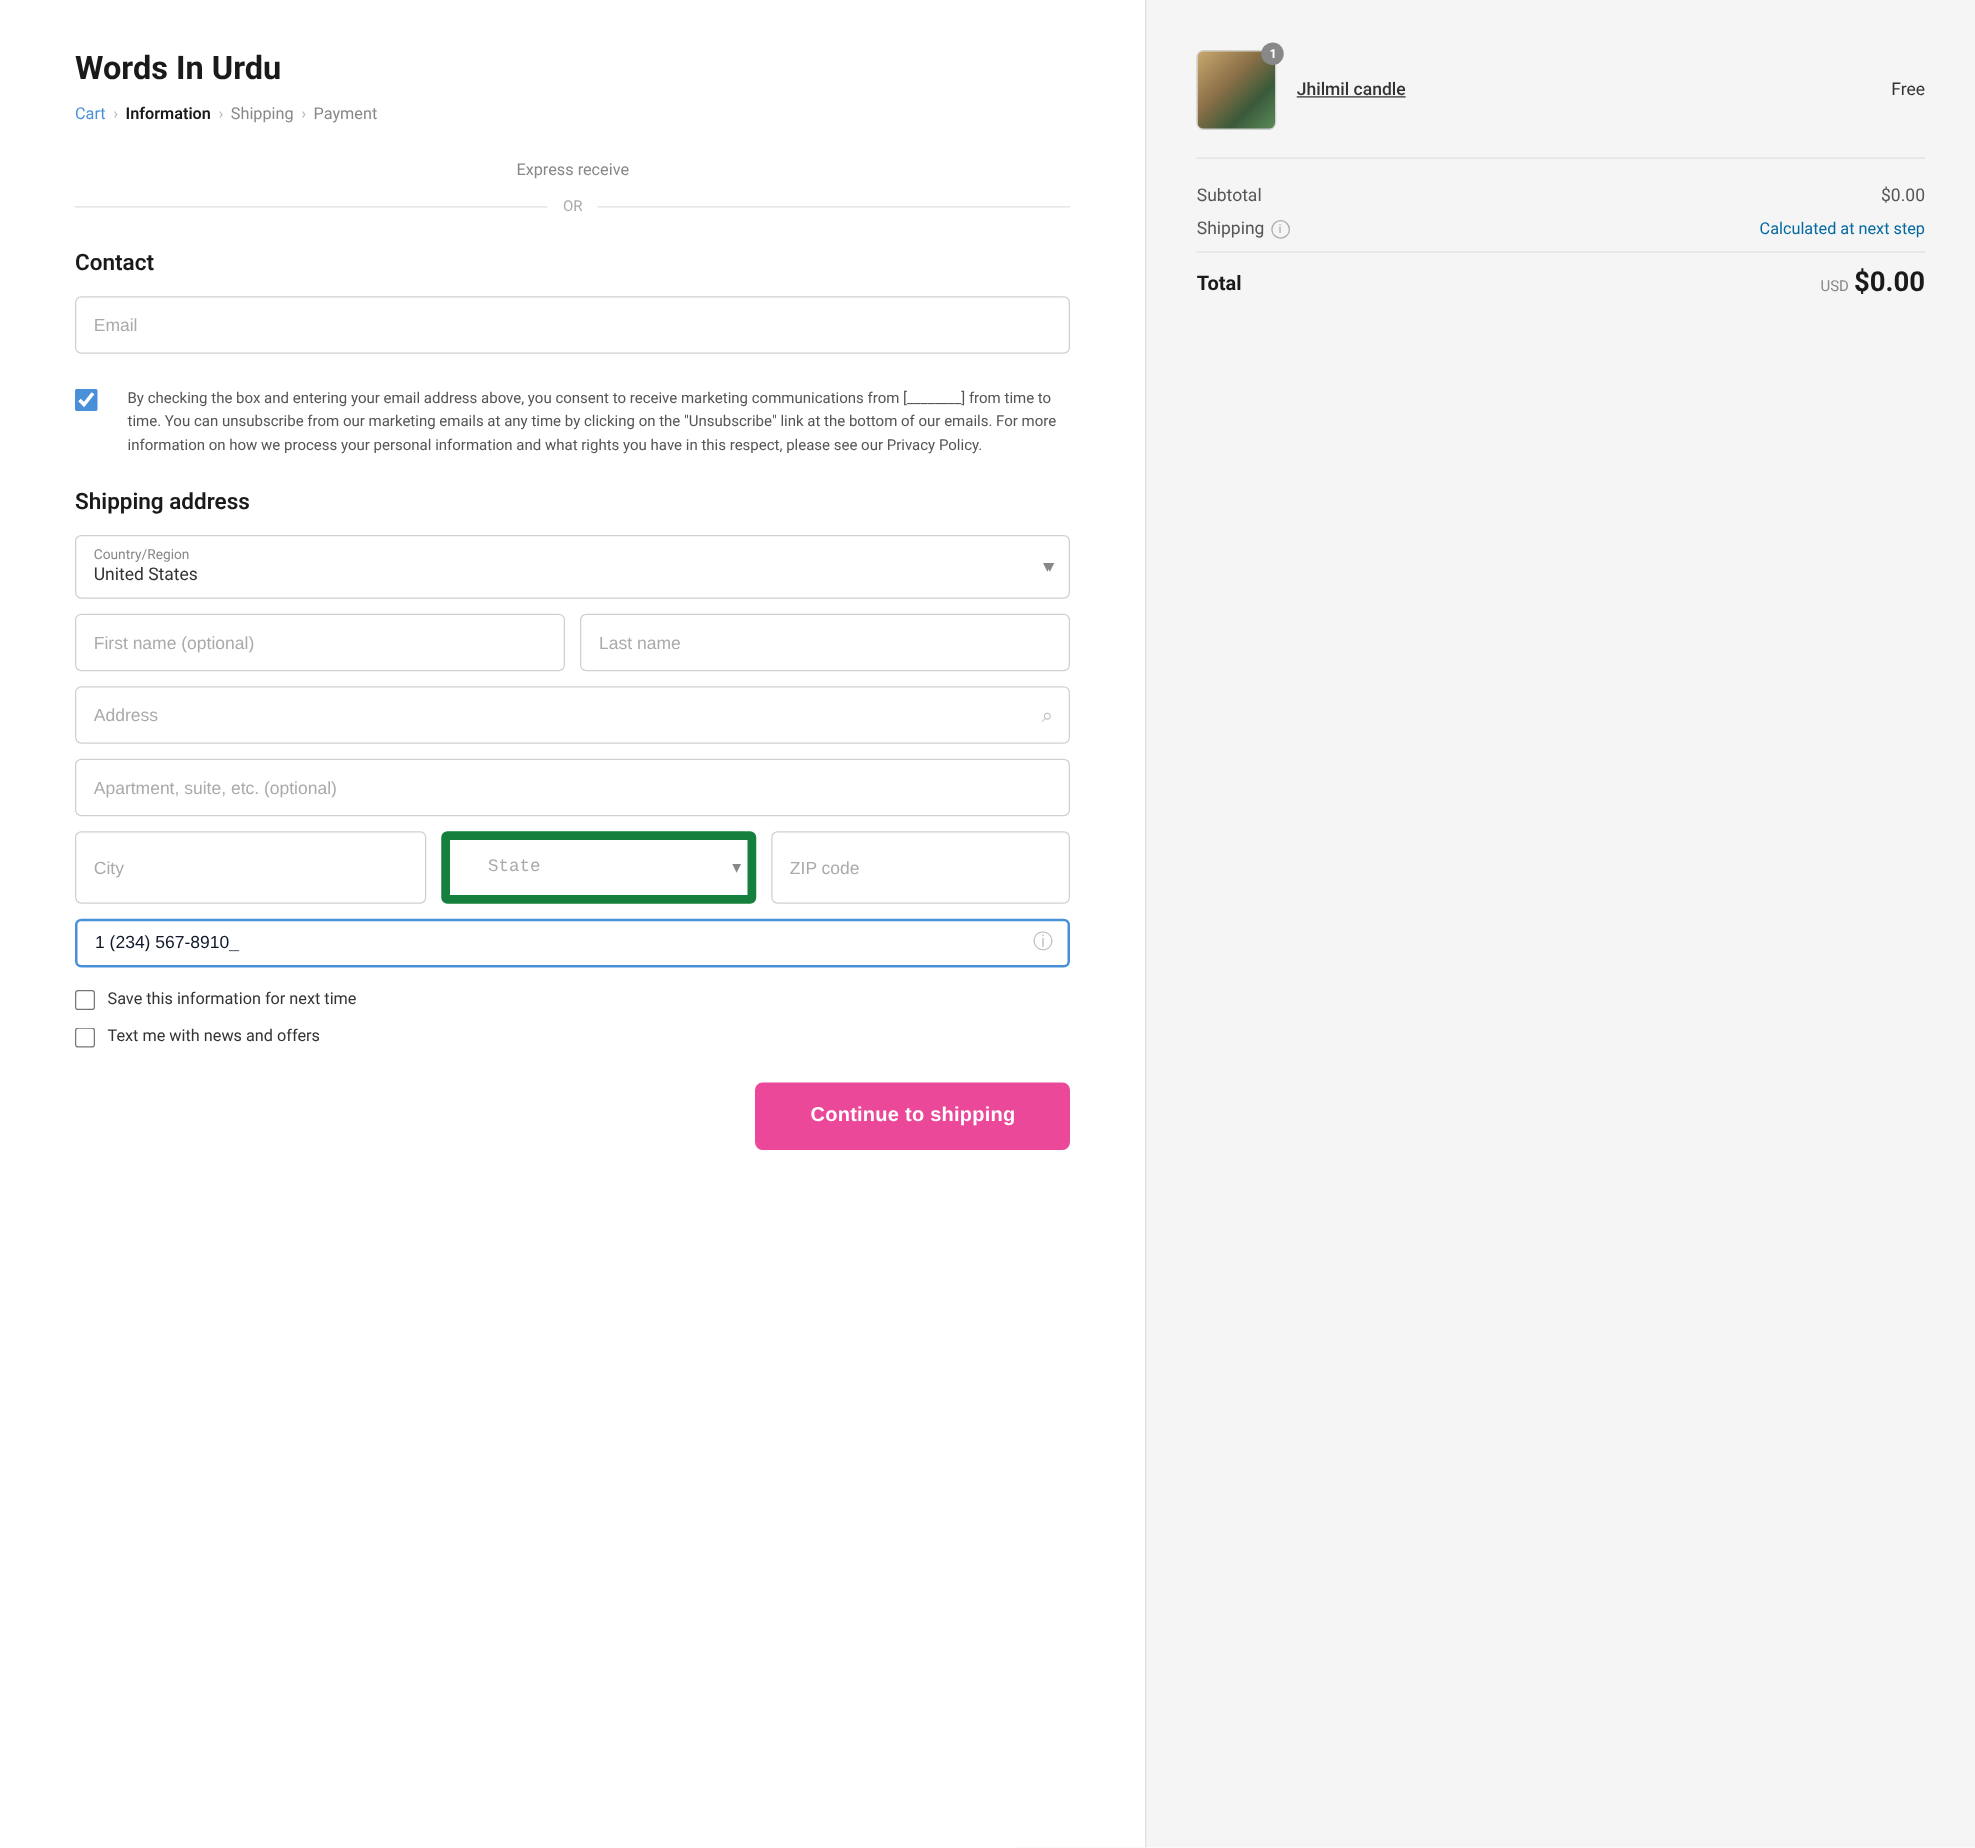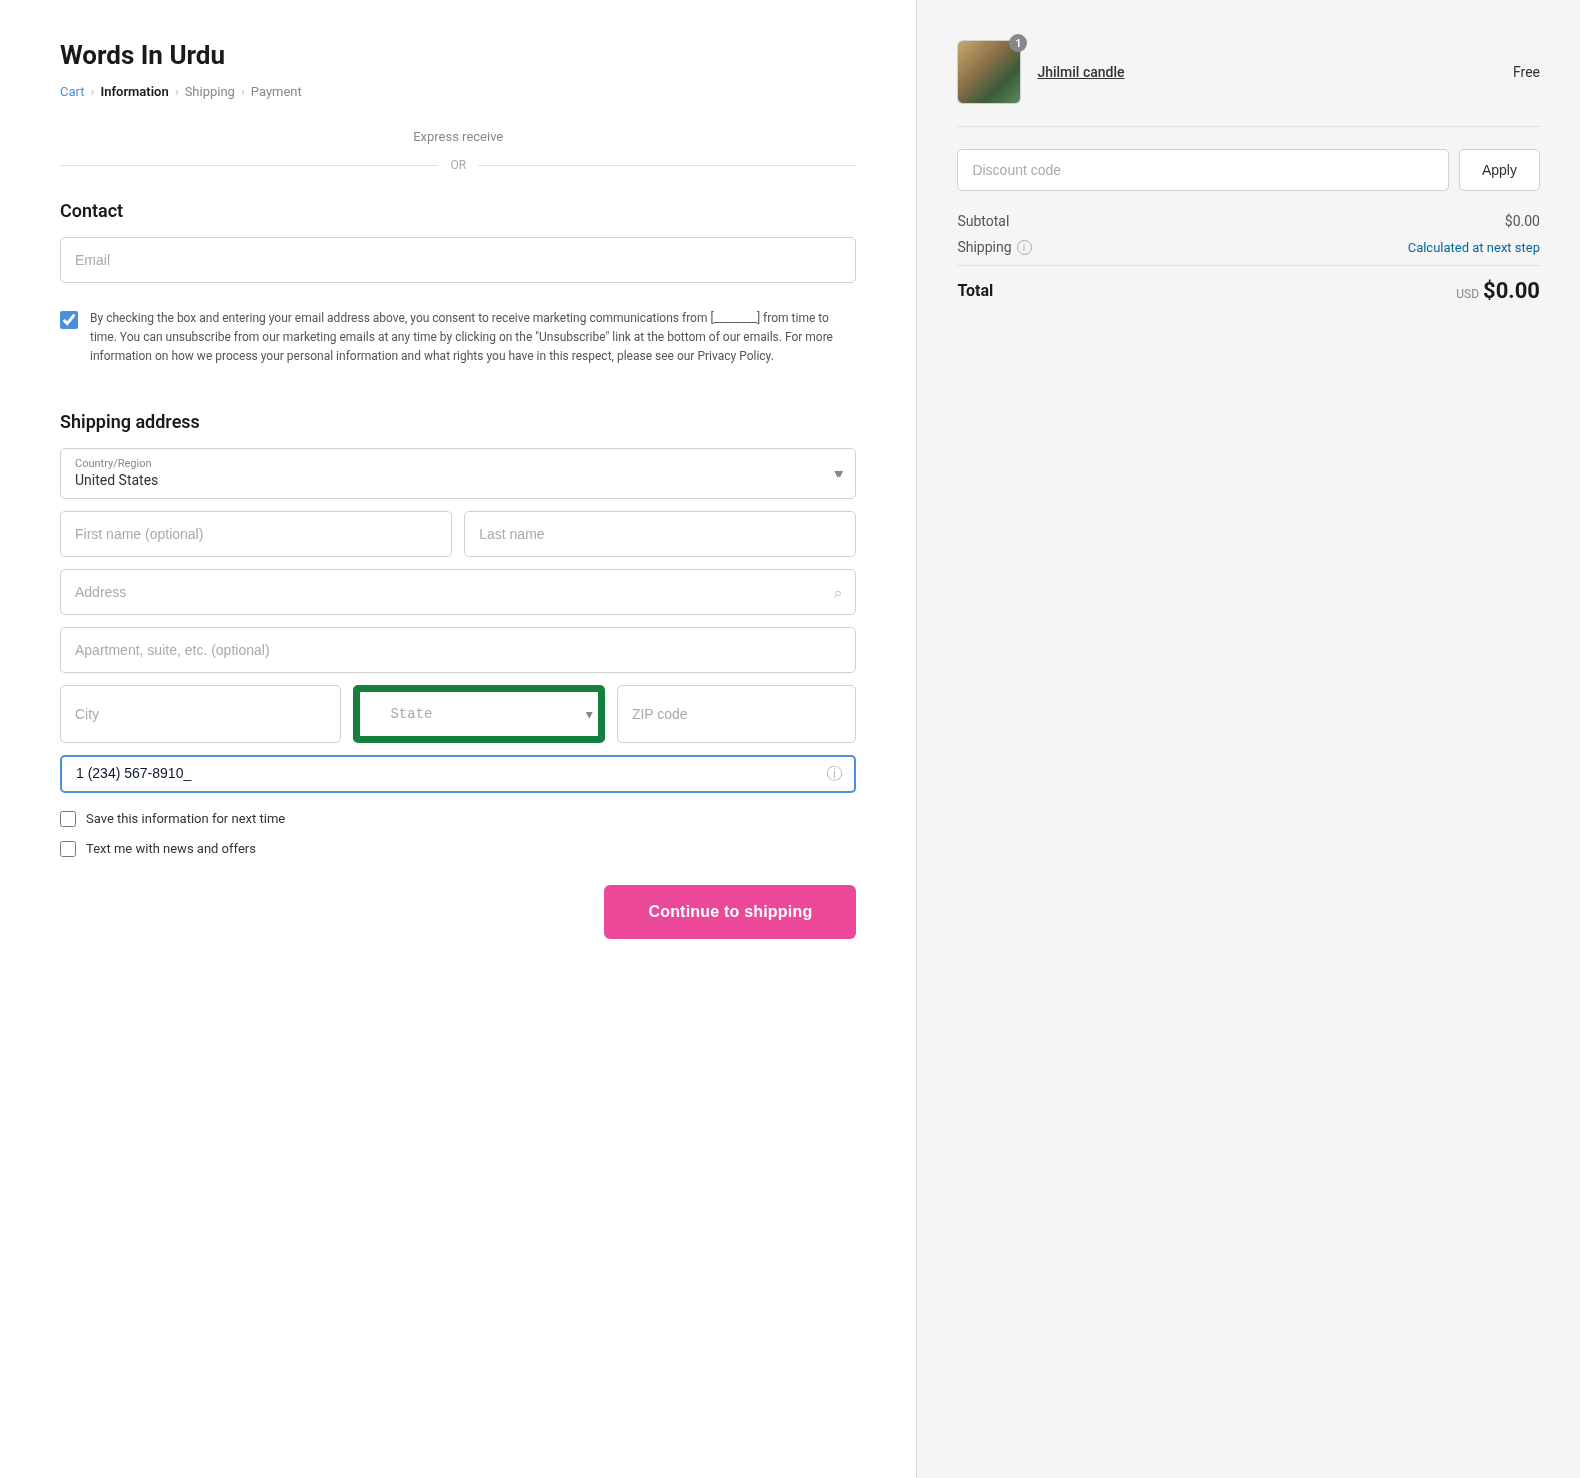--- a/index.html
+++ b/index.html
@@ -106,22 +106,22 @@
       color: #333;
       outline: none;
       background: #fff;
     }
     .form-input::placeholder {
       color: #aaa;
     }
     .consent-row {
       display: flex;
       align-items: flex-start;
-      gap: 12px;
-      margin: 14px 0 44px 0;
+      gap: 24px;
+      margin: 14px 0 24px 0;
     }
     .consent-checkbox {
       width: 18px;
       height: 18px;
       min-width: 18px;
       accent-color: #4a90d9;
       margin-top: 2px;
       cursor: pointer;
     }
     .consent-text {
@@ -532,24 +532,20 @@
 
   <div class="product-row">
     <div class="product-img-wrapper">
       <div class="product-img"></div>
       <span class="product-badge">1</span>
     </div>
     <span class="product-name">Jhilmil candle</span>
     <span class="product-price">Free</span>
   </div>
 
-  <div class="discount-row">
-    <input class="discount-input" type="text" placeholder="Discount code" style="">
-    <button class="apply-btn">Apply</button>
-  </div>
 
   <div class="summary-row">
     <span>Subtotal</span>
     <span>$0.00</span>
   </div>
 
   <div class="summary-row">
     <span class="shipping-info">
       <span>Shipping</span>
       <span class="info-icon">i</span>

